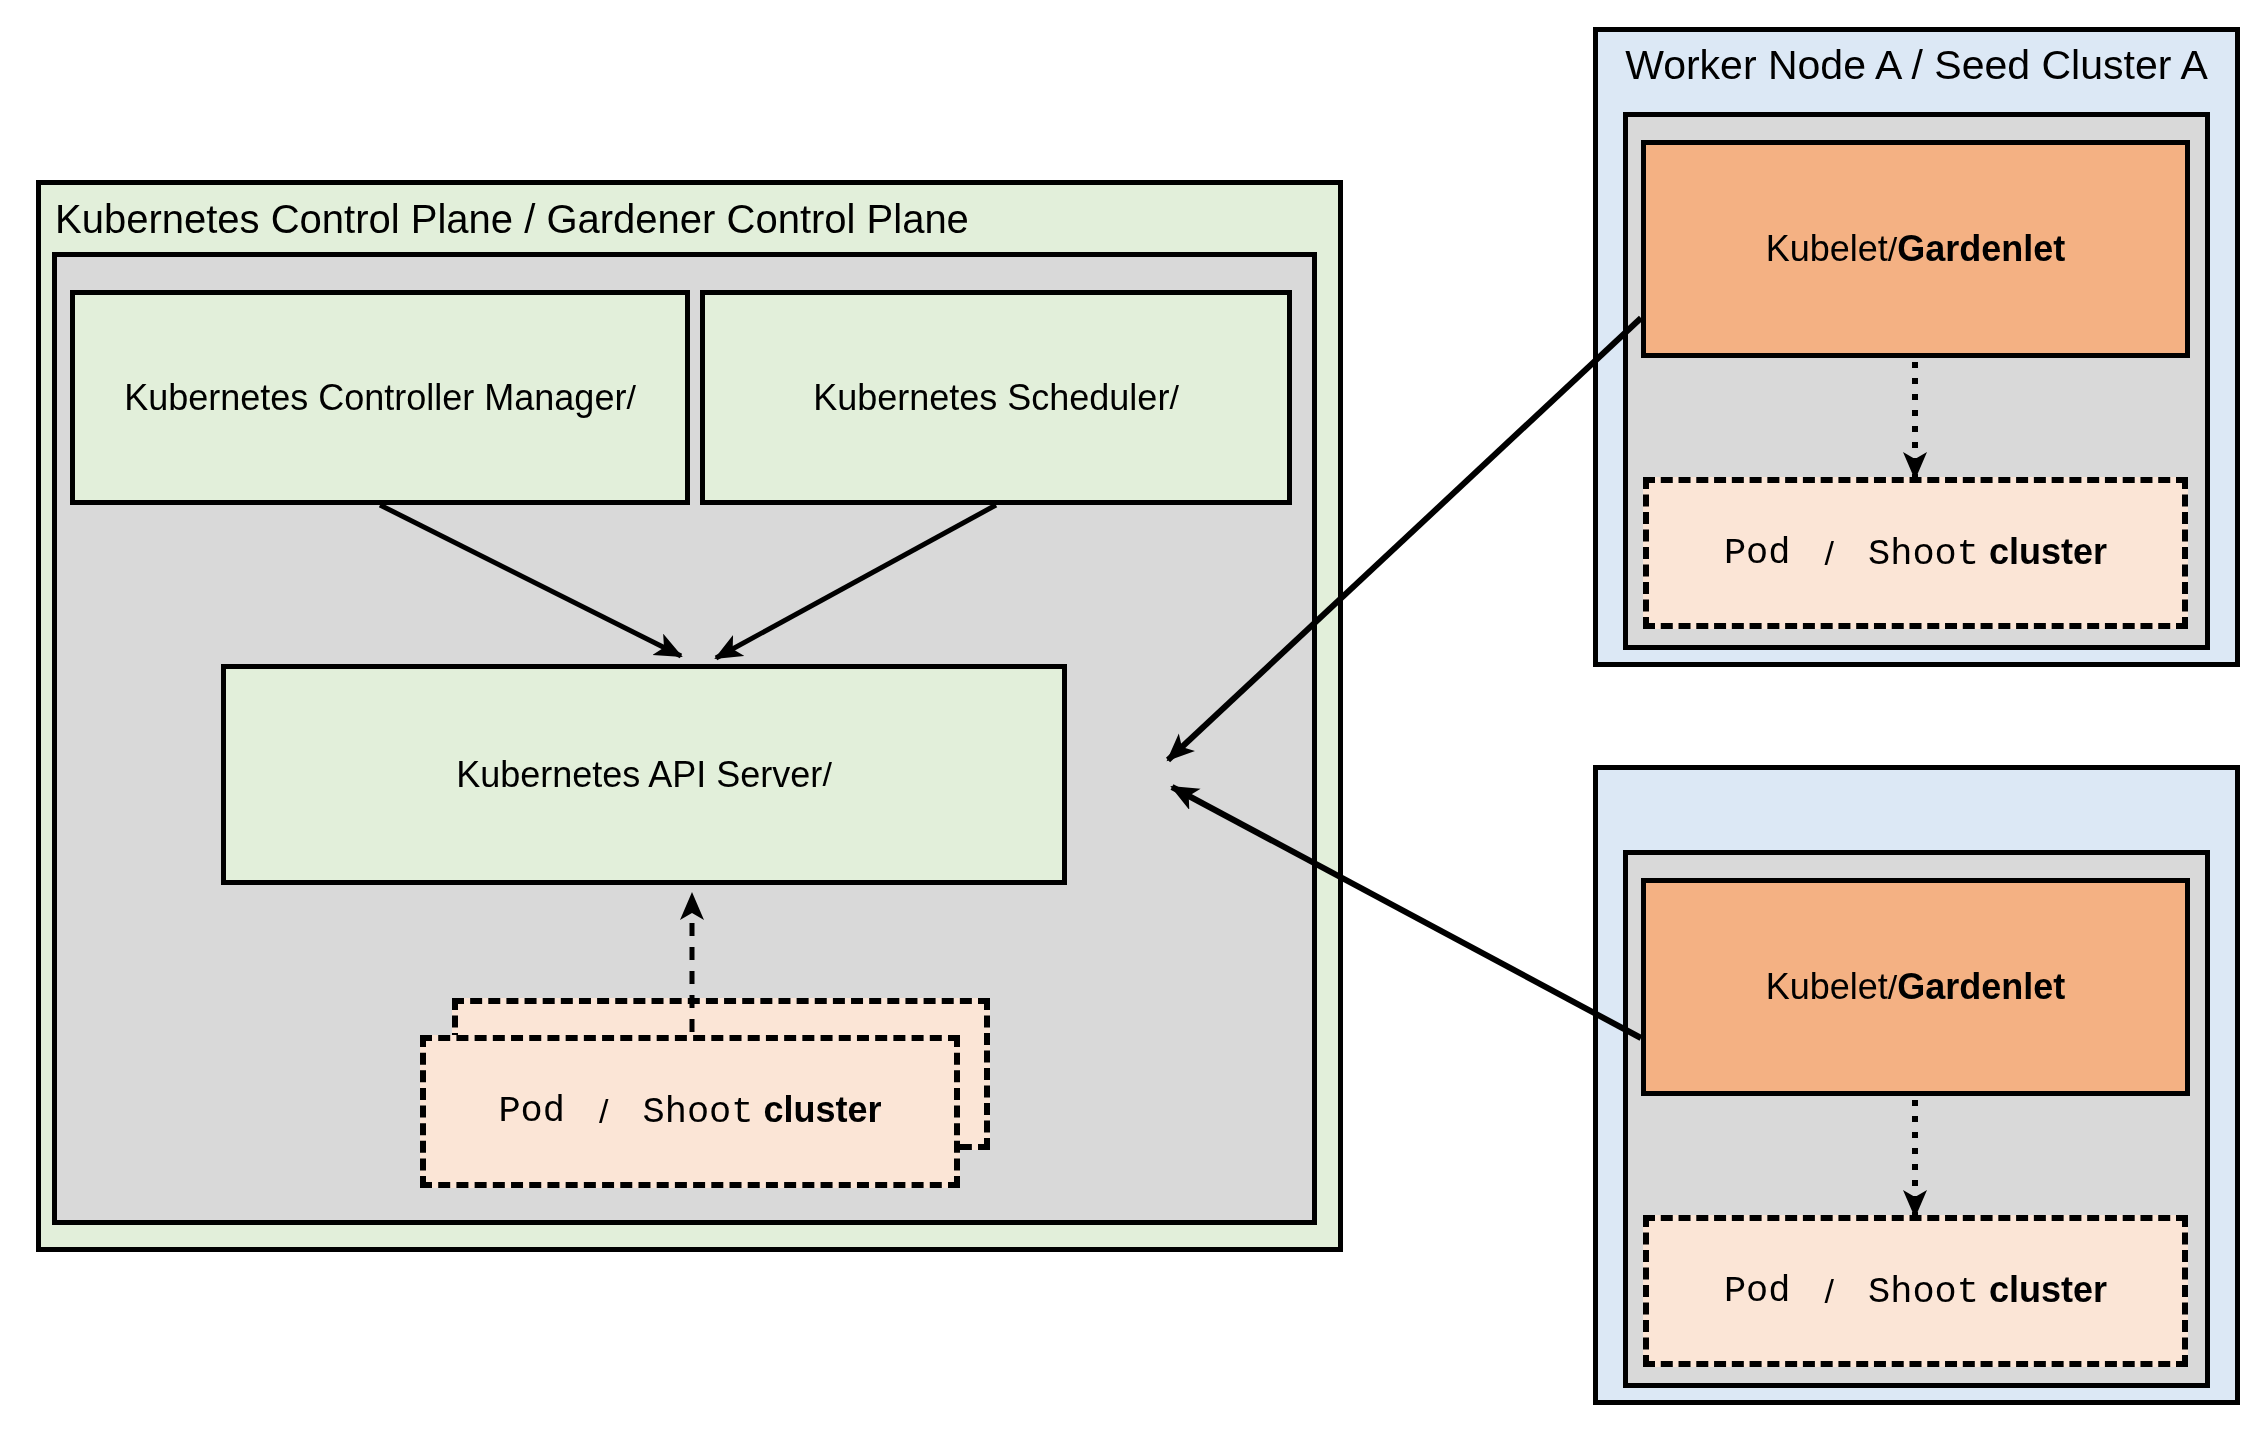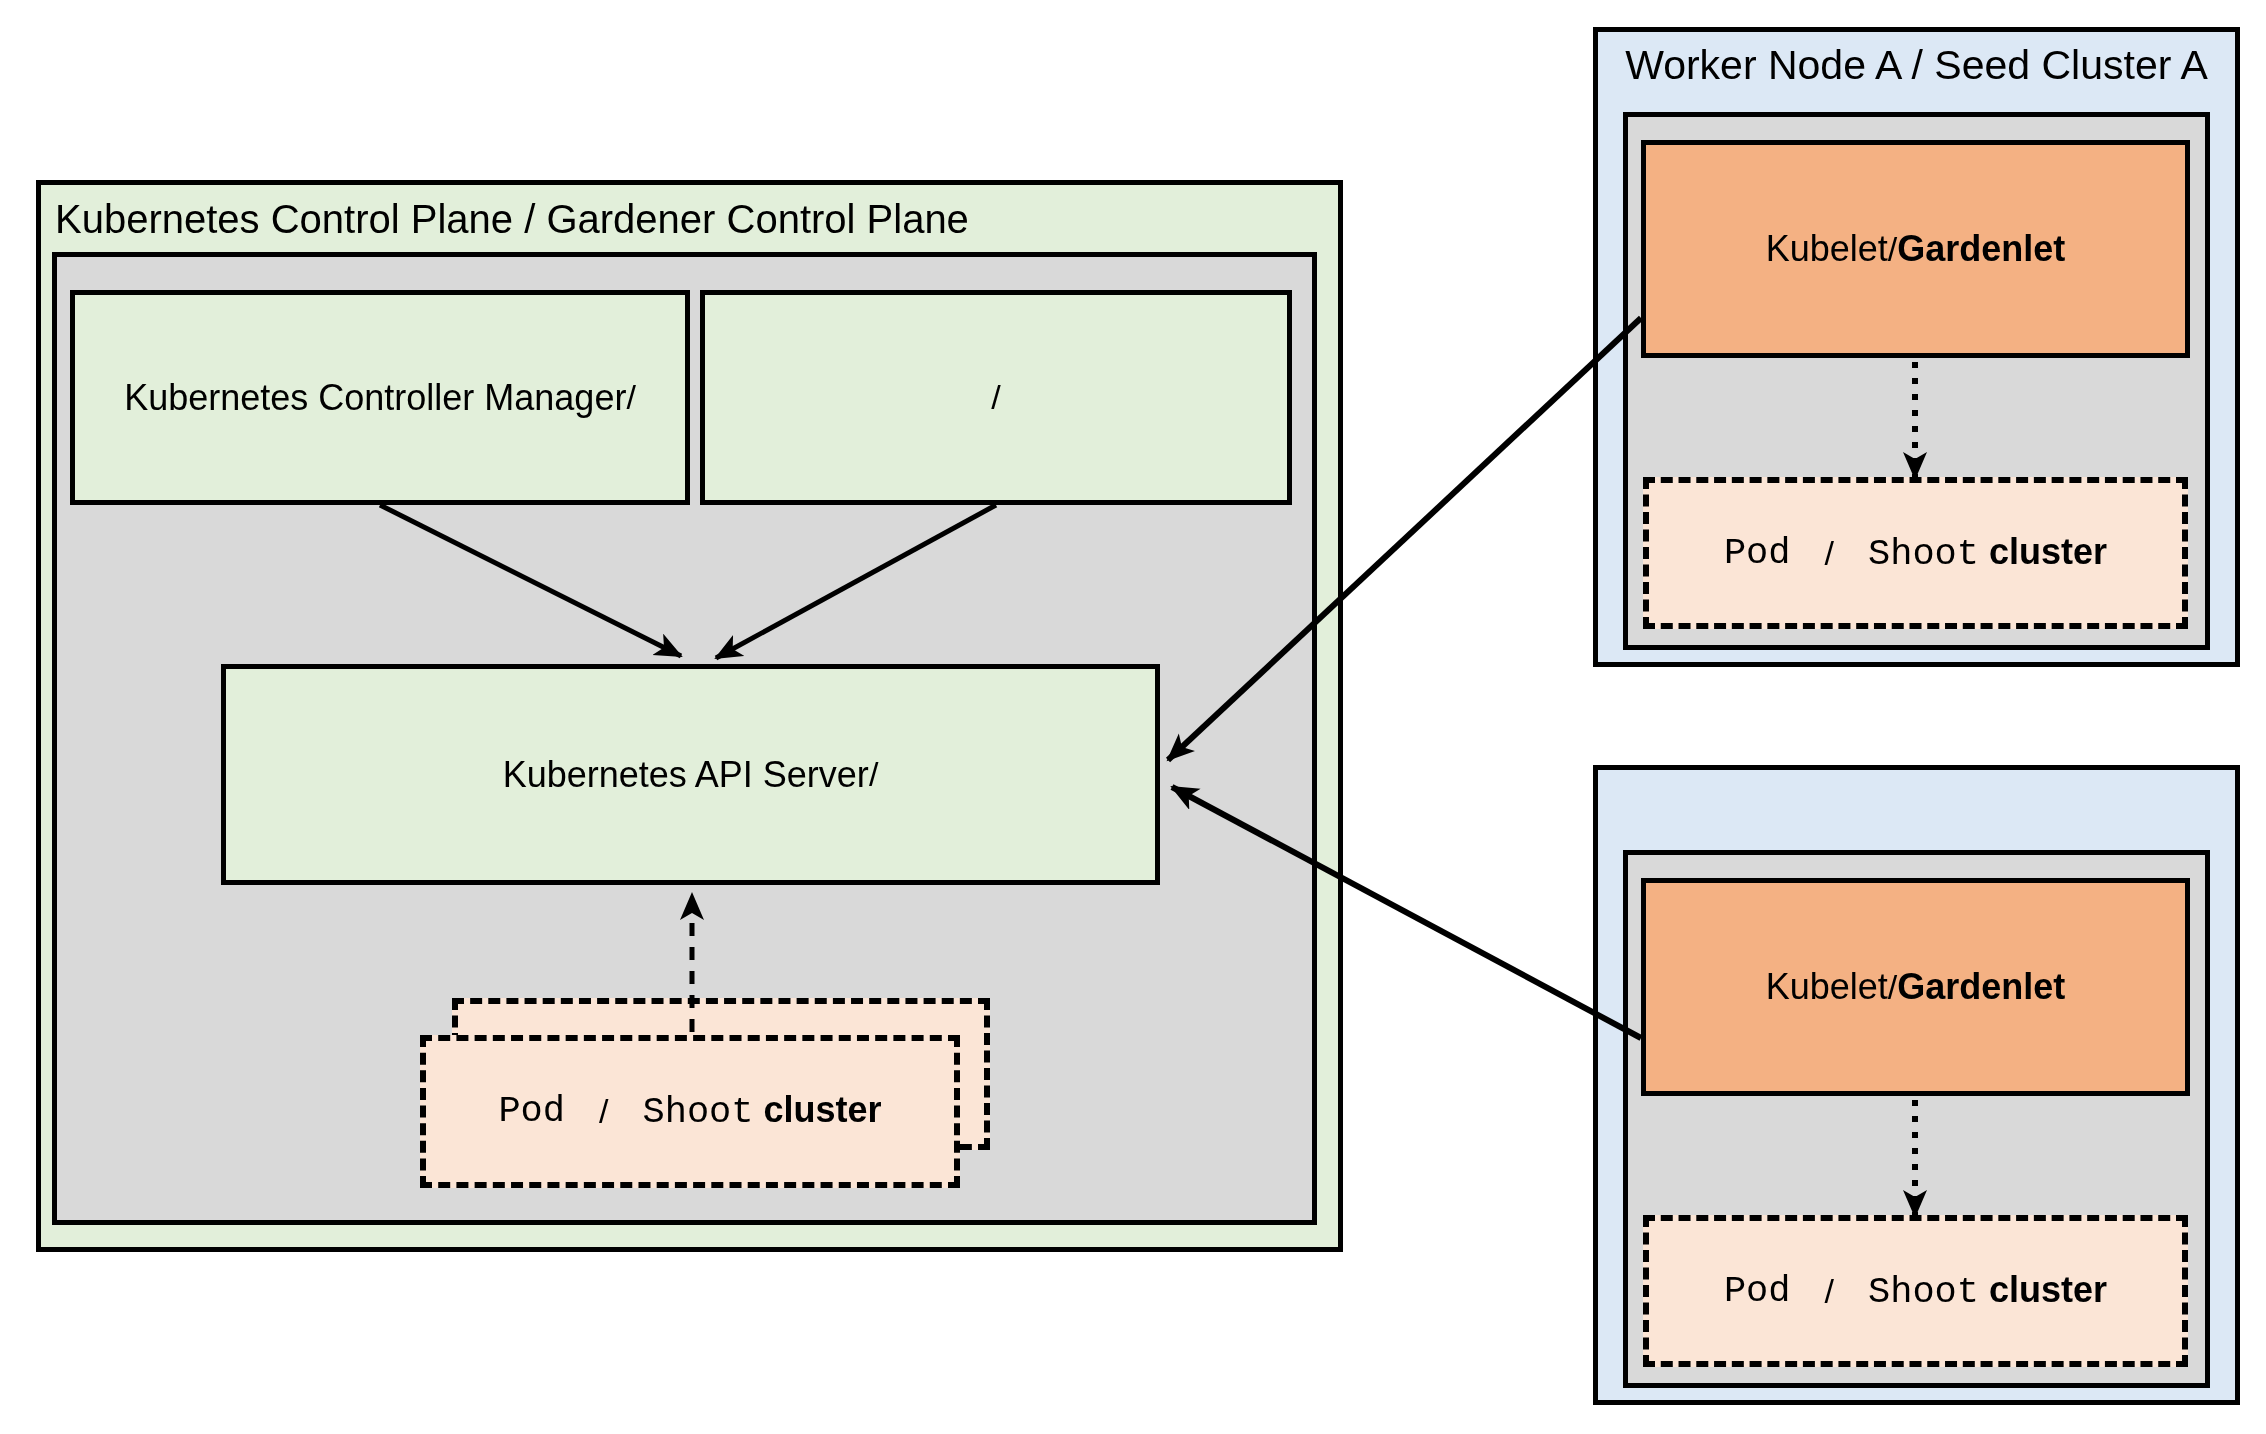--- a/index.html
+++ b/index.html
@@ -44,24 +44,25 @@
     <div class="cp-title">Kubernetes Control Plane / Gardener Control Plane</div>
 
     <div class="box fill-gray" style="left:11px;top:67px;width:1265px;height:973px;">
 
       <div class="box fill-green label-center" style="left:13px;top:33px;width:620px;height:215px;">
         <div>Kubernetes Controller Manager</div>
         <div class="slash-line">/</div>
       </div>
 
       <div class="box fill-green label-center" style="left:643px;top:33px;width:592px;height:215px;">
+        <div>Kubernetes Scheduler</div>
         <div class="slash-line">/</div>
       </div>
 
-      <div class="box fill-green label-center" style="left:164px;top:407px;width:939px;height:221px;">
+      <div class="box fill-green label-center" style="left:164px;top:407px;width:846px;height:221px;">
         <div>Kubernetes API Server</div>
         <div class="slash-line">/</div>
       </div>
 
       <div class="dashed fill-peach" style="position:absolute;left:395px;top:741px;width:538px;height:152px;"></div>
       <div class="dashed fill-peach label-center" style="position:absolute;left:363px;top:778px;width:540px;height:153px;line-height:1.25;">
         <div class="mono">Pod</div>
         <div class="slash-line">/</div>
         <div><span class="mono">Shoot</span> <span class="bold">cluster</span></div>
       </div>

